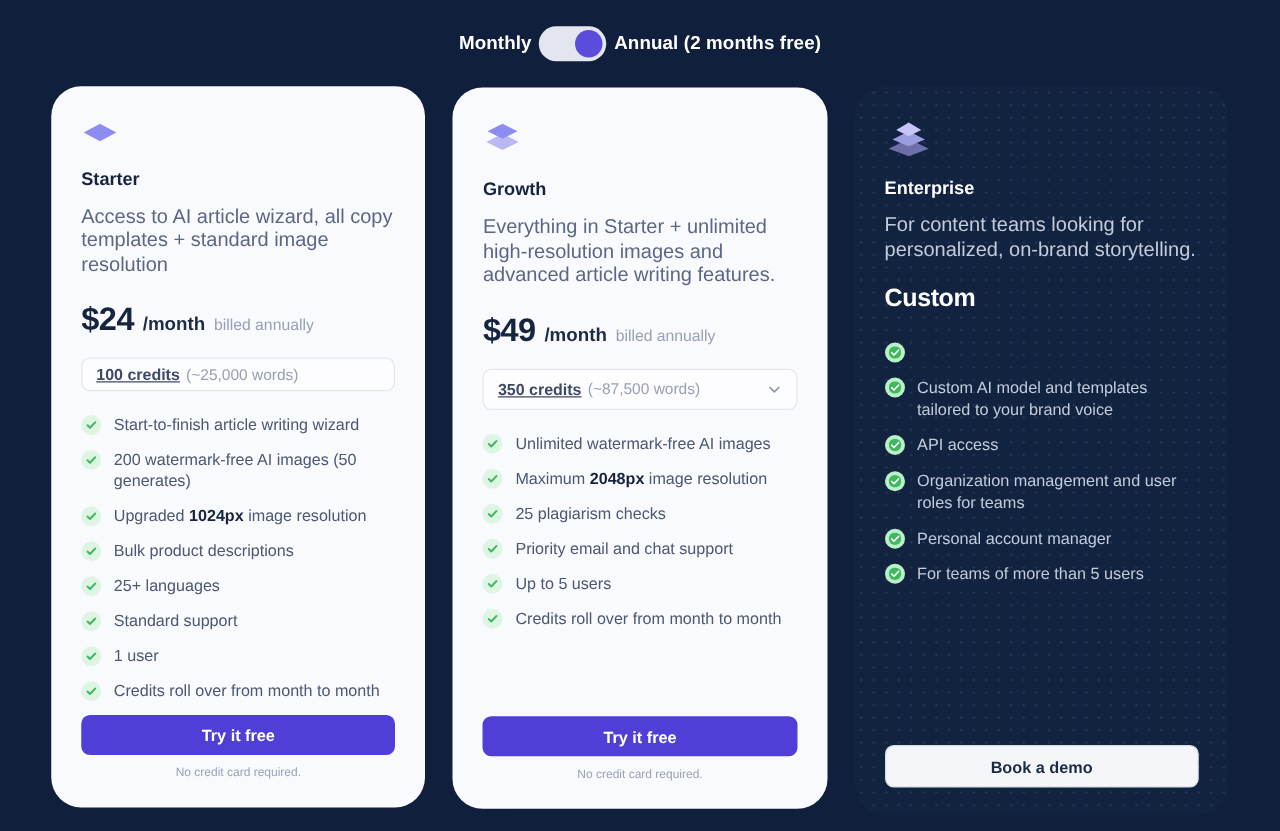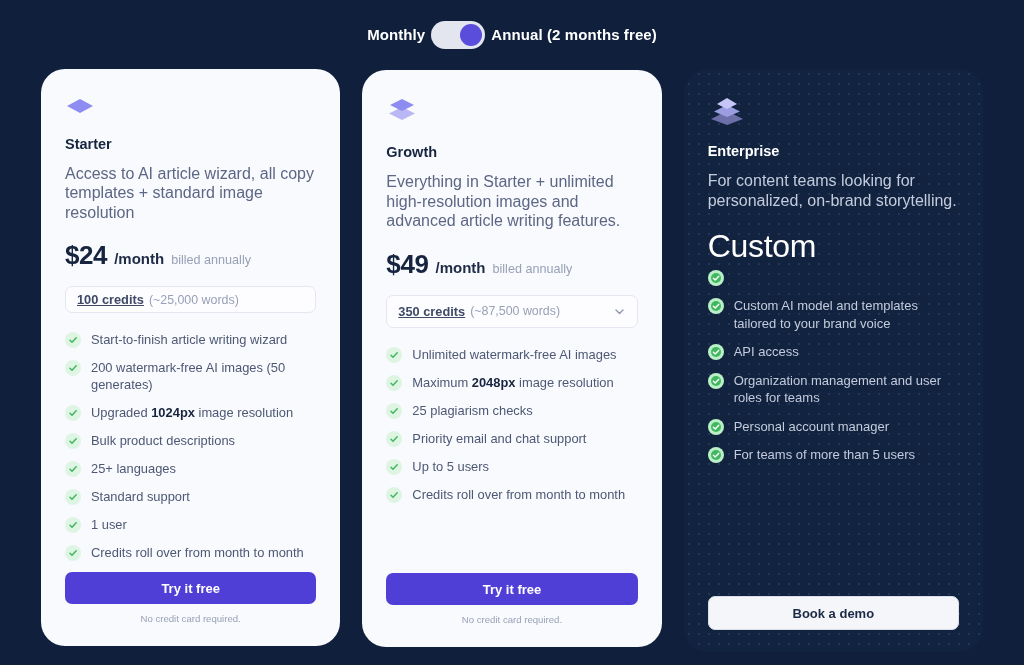--- a/index.html
+++ b/index.html
@@ -116,24 +116,24 @@
   .price-period {
     font-size: 15px;
     font-weight: 600;
     color: #1e2b47;
   }
   .price-note {
     font-size: 12.6px;
     color: #97a0b6;
   }
   .price-custom {
-    font-size: 32px;
-    font-weight: 400;
+    font-size: 20px;
+    font-weight: 700;
     color: #ffffff;
-    margin-bottom: 4px;
+    margin-bottom: 22px;
     letter-spacing: -.3px;
   }
 
   
   .credits {
     height: 33px;
     border: 1px solid #e4e7f0;
     border-radius: 7px;
     background: #fdfdff;
     display: flex;

